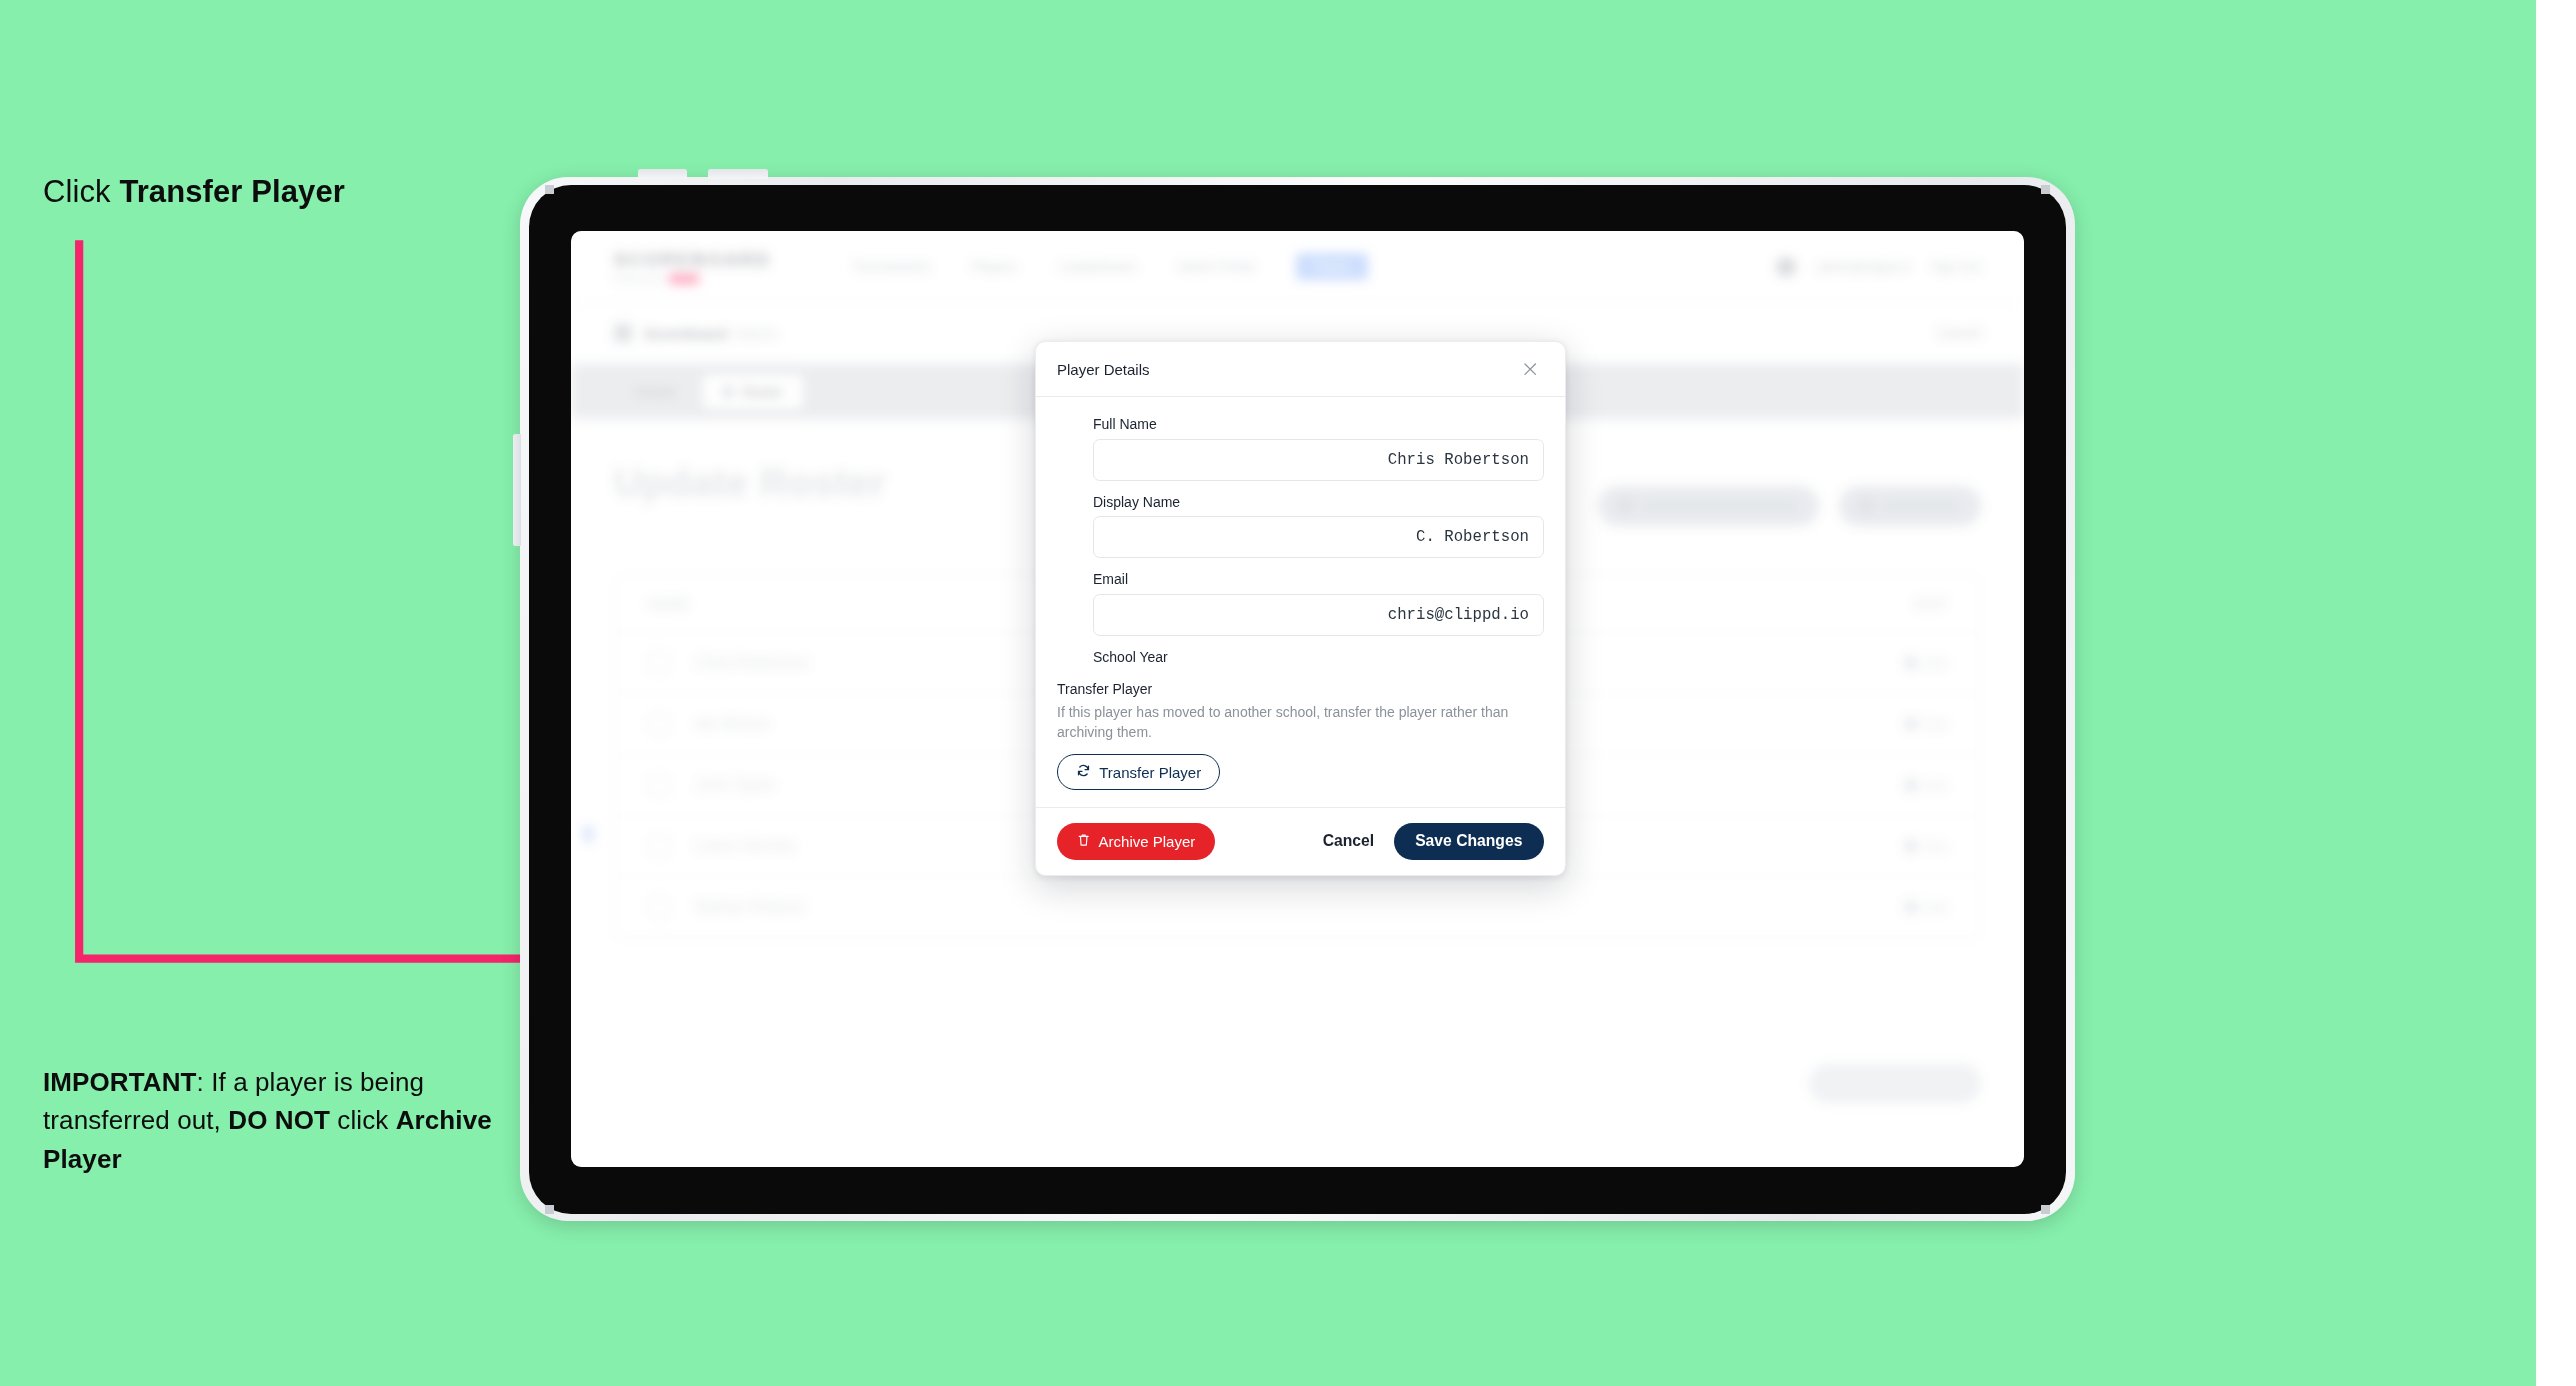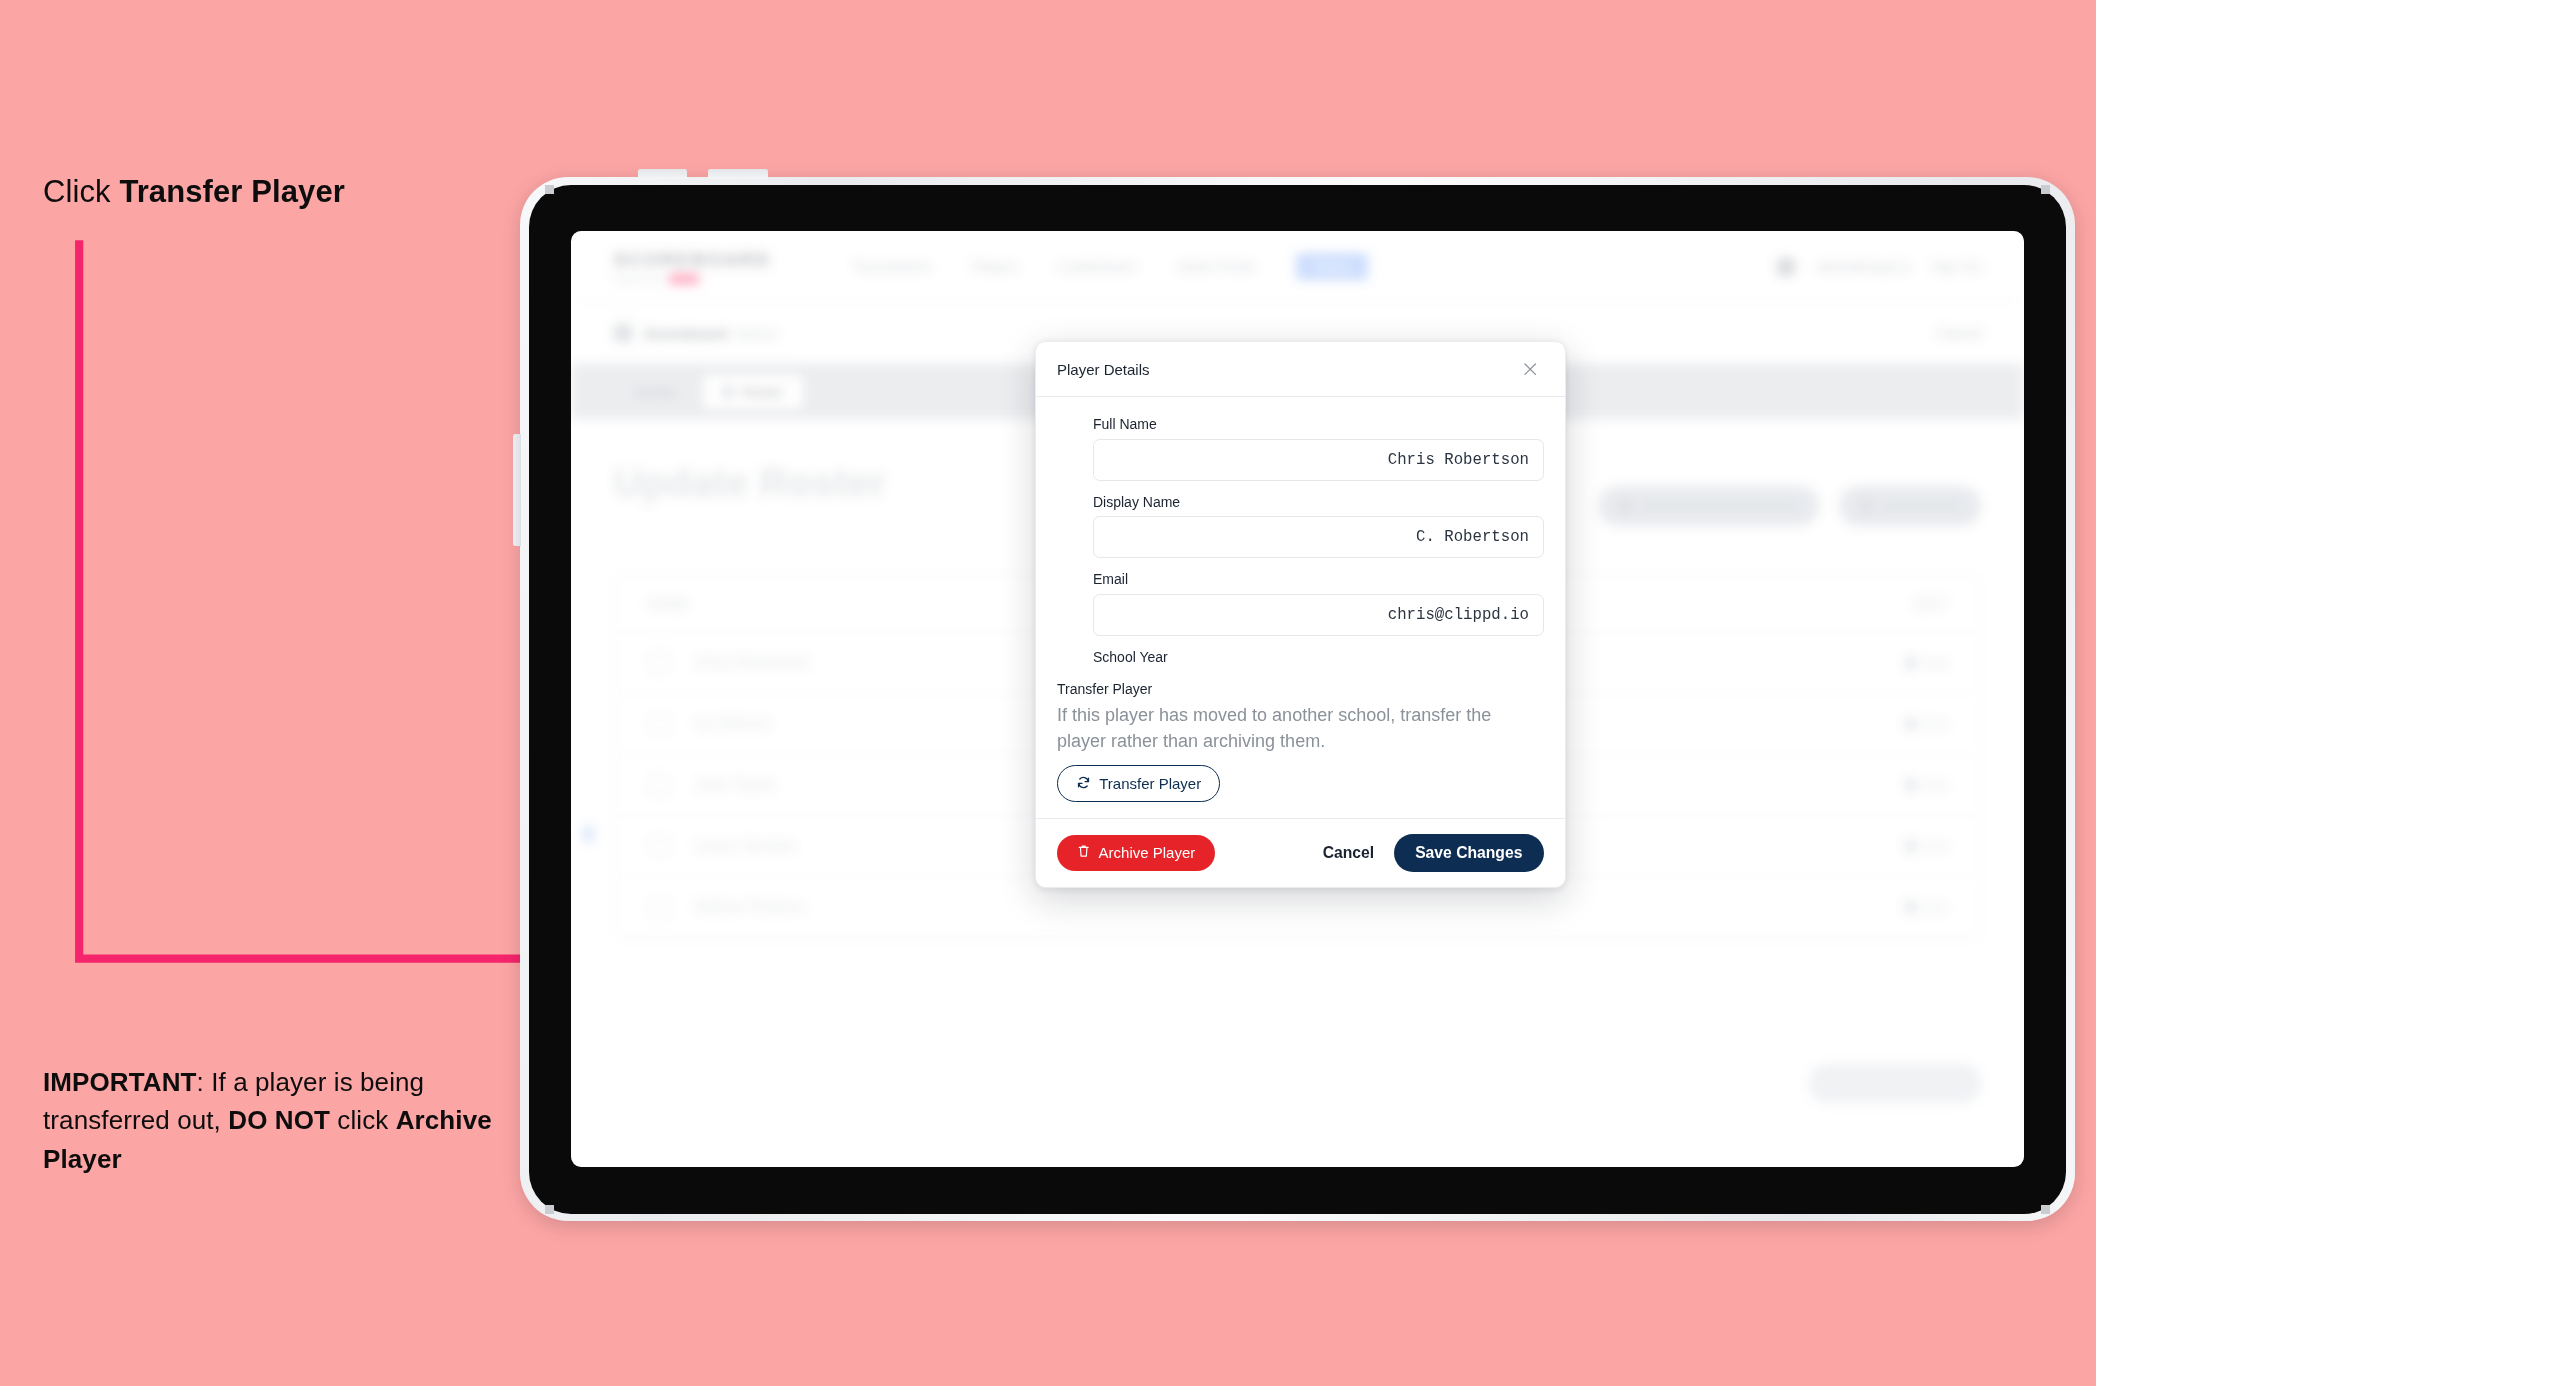--- a/index.html
+++ b/index.html
@@ -2,21 +2,21 @@
 <html style="font-size:12px"><head>
 <meta charset="utf-8">
 <style>
   * { box-sizing: border-box; margin: 0; padding: 0; }
   html, body {
     width: 2576px; height: 1386px;
     background: #ffffff;
     font-family: "Liberation Sans", sans-serif;
     overflow: hidden;
   }
-  #stage { position: relative; width: 2096px; height: 1386px; background: #fca5a5; }
+  #stage { position: relative; width: 2536px; height: 1386px; background: #86efac; }
 
   
   .anno-top {
     position: absolute; left: 43px; top: 173px;
     font-size: 31px; line-height: 1.25; color: #0d0d0d;
     letter-spacing: 0.1px; white-space: nowrap;
   }
   .anno-bottom {
     position: absolute; left: 43px; top: 1063px;
     font-size: 26px; line-height: 1.48; color: #0d0d0d;
@@ -156,21 +156,21 @@
     font-family:Liberation Mono, monospace; outline:none;text-align:right;
   }
   .select-wrap { position: relative; }
   .select-wrap .chev {
     position:absolute; right: 15px; top: 50%; transform: translateY(-50%);
     pointer-events:none; color:#a9afb7;
   }
 
   .transfer-sec { margin-top: 16.4px; }
   .transfer-title { font-size: 14px; color:#1b2331; margin-bottom: 5.2px; }
-  .transfer-desc { font-size: 18px; color:#8b9199; line-height: 1.45; margin-bottom: 11.2px; }
+  .transfer-desc { font-size: 14px; color:#8b9199; line-height: 1.45; margin-bottom: 11.2px; }
   .transfer-btn {
     display:inline-flex; align-items:center; gap: 8.2px;
     border: 1.5px solid #0d2d52; background:#fff; color:#0d2d52;
     border-radius: 19.4px; padding: 8.2px 18px; font-size: 15px; cursor:pointer;
     font-family:"Liberation Sans",sans-serif;
   }
 
   .modal-foot {
     border-top: 0.7px solid #e9eaec; padding: 15px 21px;
     display:flex; align-items:center;

